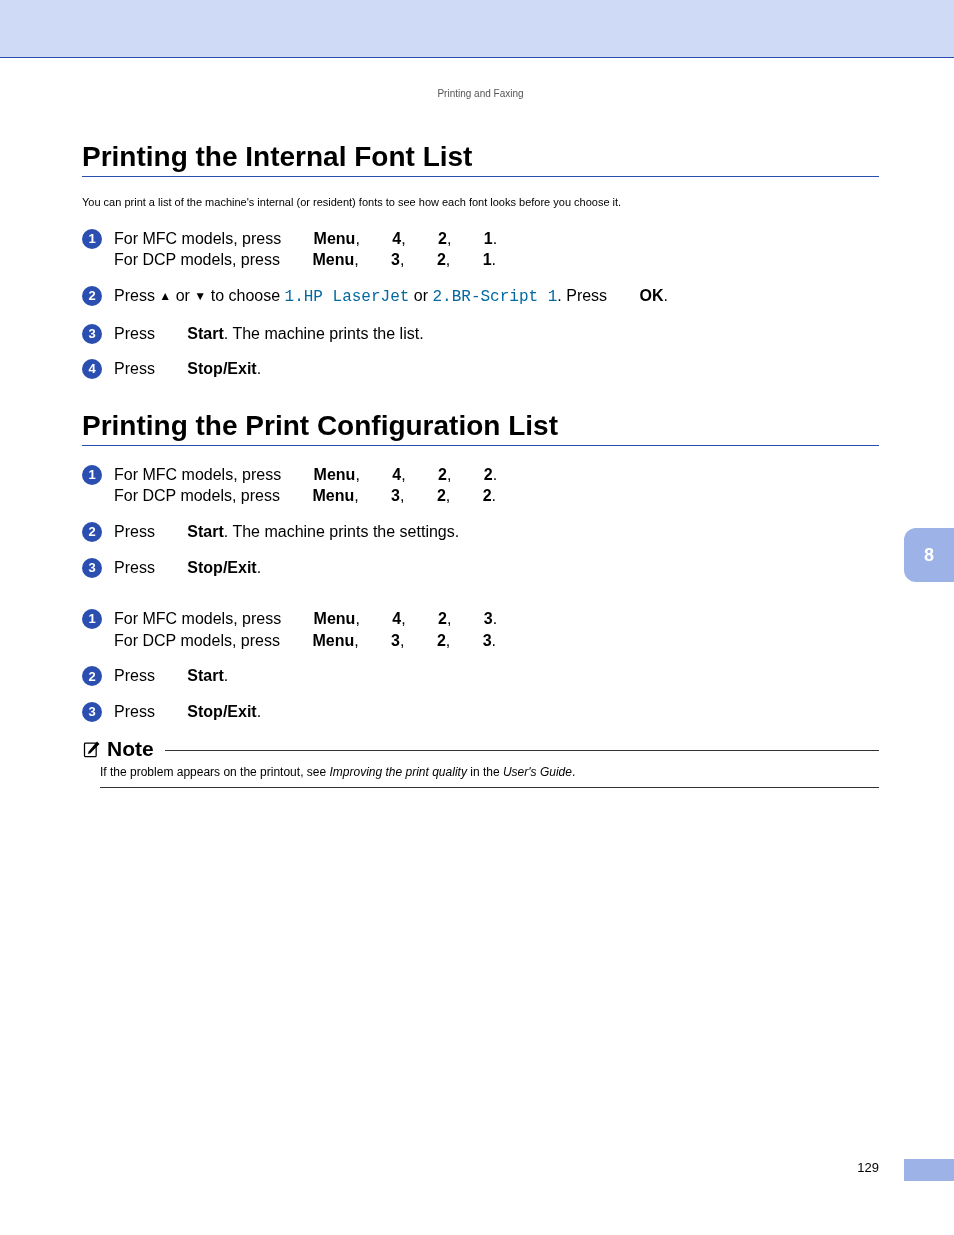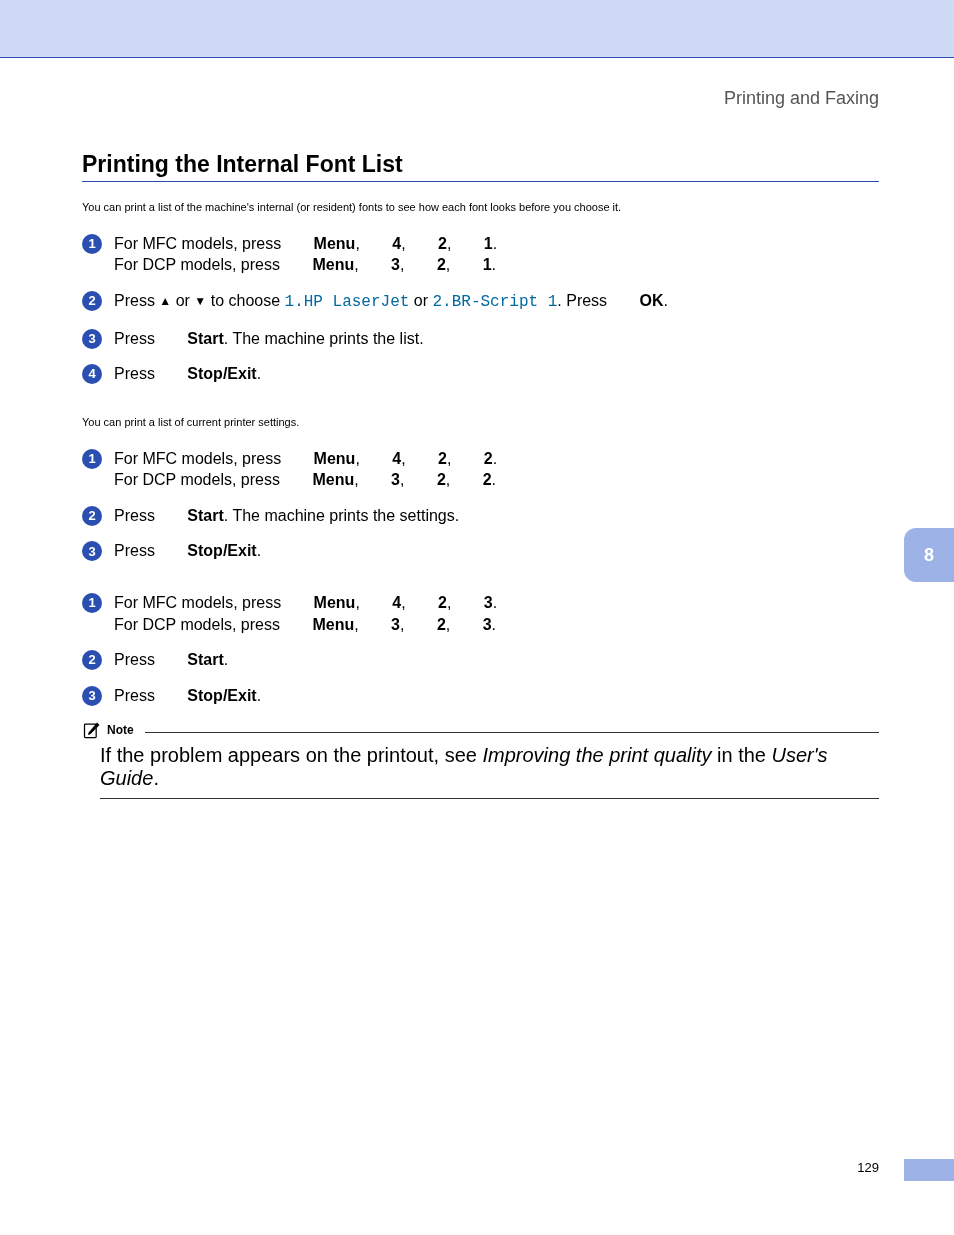--- a/index.html
+++ b/index.html
@@ -13,28 +13,28 @@
   }
   .top-banner {
     height: 58px;
     background: #cfdbf6;
     border-bottom: 1px solid #2b4fb0;
   }
   .content {
     padding: 30px 75px 0 82px;
   }
   .header-label {
-    text-align: right;
-    font-size: 18px;
+    text-align: center;
+    font-size: 10px;
     color: #555;
     margin-bottom: 42px;
   }
   .section { margin-bottom: 30px; }
   .section-title {
-    font-size: 23px;
+    font-size: 28px;
     font-weight: bold;
     padding-bottom: 3px;
     border-bottom: 1.5px solid #2b4fb0;
     margin-bottom: 18px;
   }
   .intro {
     font-size: 11px;
     line-height: 1.35;
     margin-bottom: 18px;
   }
@@ -62,35 +62,35 @@
   }
   .step-body { flex: 1; }
   .bold { font-weight: bold; margin-left: 28px; }
   .mono { font-family: "Courier New", monospace; color: #0369a1; }
   .arrow { font-size: 12px; vertical-align: 1px; display:inline-block; }
   .note-block { margin-top: 6px; }
   .note-head {
     display: flex;
     align-items: center;
     gap: 5px;
-    font-size: 12px;
+    font-size: 21px;
     font-weight: bold;
   }
   .note-head .line {
     flex: 1;
     border-bottom: 1px solid #333;
     height: 0;
     margin-left: 6px;
     margin-top: 4px;
   }
   .note-icon {
     width: 20px; height: 20px; display:inline-flex; align-items:center; justify-content:center;
   }
   .note-body {
-    font-size: 20px;
+    font-size: 12px;
     margin: 4px 0 0 18px;
     padding-bottom: 8px;
     border-bottom: 1px solid #333;
   }
   .italic { font-style: italic; }
   .side-tab {
     position: absolute;
     right: 0;
     top: 528px;
     width: 50px;
@@ -156,21 +156,21 @@
 
     <div class="step">
       <div class="step-bullet">4</div>
       <div class="step-body">
         <span>Press </span><span class="bold">Stop/Exit</span><span>.</span>
       </div>
     </div>
   </div>
 
   <div class="section">
-    <p class="intro">You can print a list of current printer settings.</p>
+    <h2 class="section-title">Printing the Print Configuration List</h2>
 
     <div class="step">
       <div class="step-bullet">1</div>
       <div class="step-body">
         <span>For MFC models, press </span><span class="bold">Menu</span>, <span class="bold">4</span>, <span class="bold">2</span>, <span class="bold">2</span>.<br>
         <span>For DCP models, press </span><span class="bold">Menu</span>, <span class="bold">3</span>, <span class="bold">2</span>, <span class="bold">2</span>.
       </div>
     </div>
 
     <div class="step">

